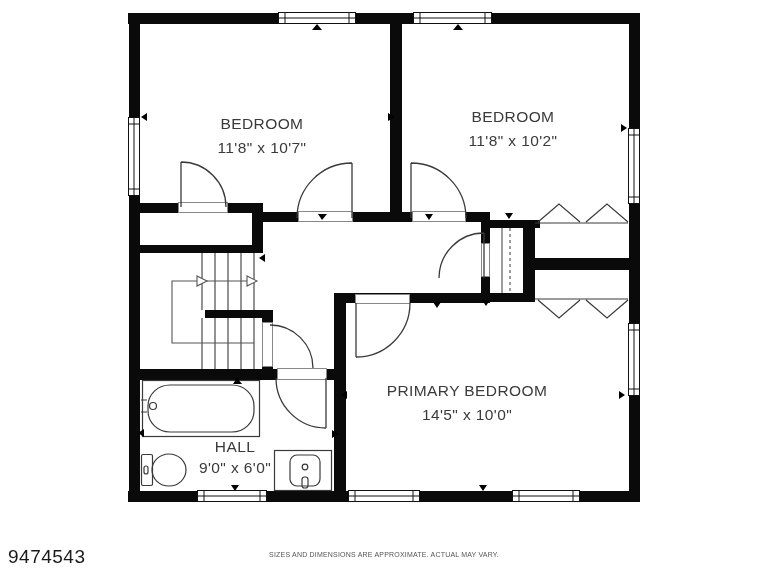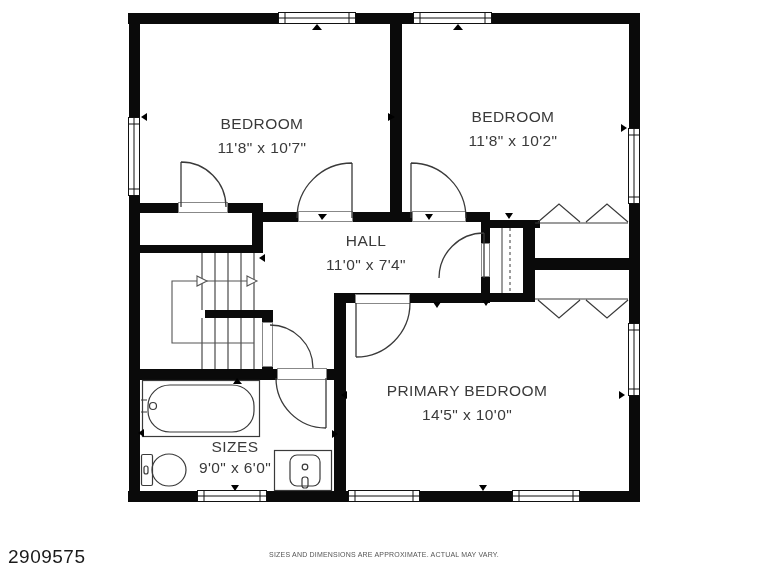--- a/index.html
+++ b/index.html
@@ -142,29 +142,25 @@
   </svg>
 
   <div class="room-label" style="left:182px;top:112px;width:160px">
     <span>BEDROOM</span>
     <span class="dims">11'8" x 10'7"</span>
   </div>
   <div class="room-label" style="left:433px;top:105px;width:160px">
     <span>BEDROOM</span>
     <span class="dims">11'8" x 10'2"</span>
   </div>
-  <div class="room-label" style="left:286px;top:229px;width:160px">
-    <span>HALL</span>
-    <span class="dims">11'0" x 7'4"</span>
-  </div>
   <div class="room-label" style="left:347px;top:379px;width:240px">
     <span>PRIMARY BEDROOM</span>
     <span class="dims">14'5" x 10'0"</span>
   </div>
   <div class="room-label" style="left:155px;top:436px;width:160px;line-height:21px">
-    <span>SIZES</span>
+    <span>HALL</span>
     <span class="dims">9'0" x 6'0"</span>
   </div>
 
-  <div class="listing-id">2909575</div>
+  <div class="listing-id">9474543</div>
   <div class="disclaimer">SIZES AND DIMENSIONS ARE APPROXIMATE. ACTUAL MAY VARY.</div>
 
 </div>
 
 </body></html>

